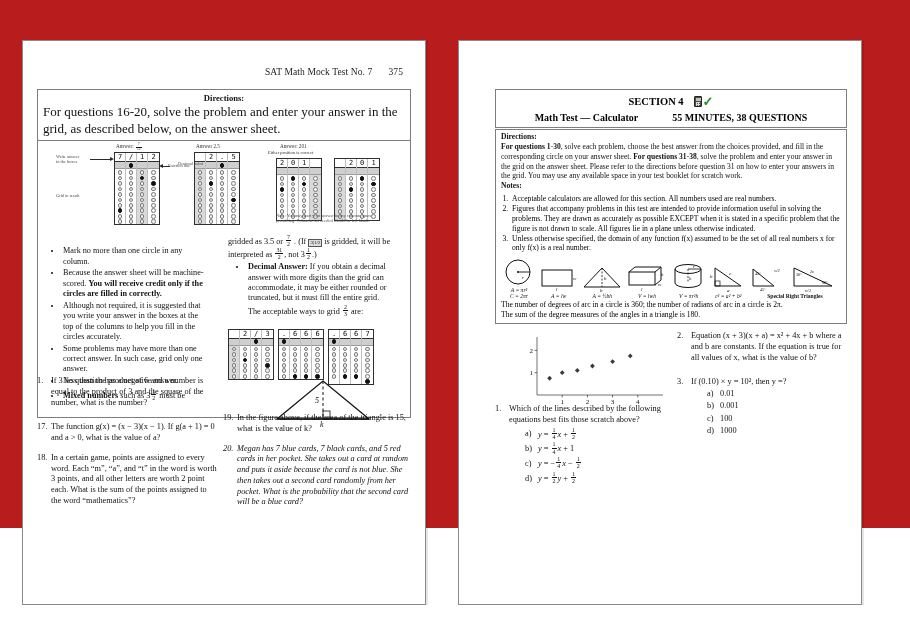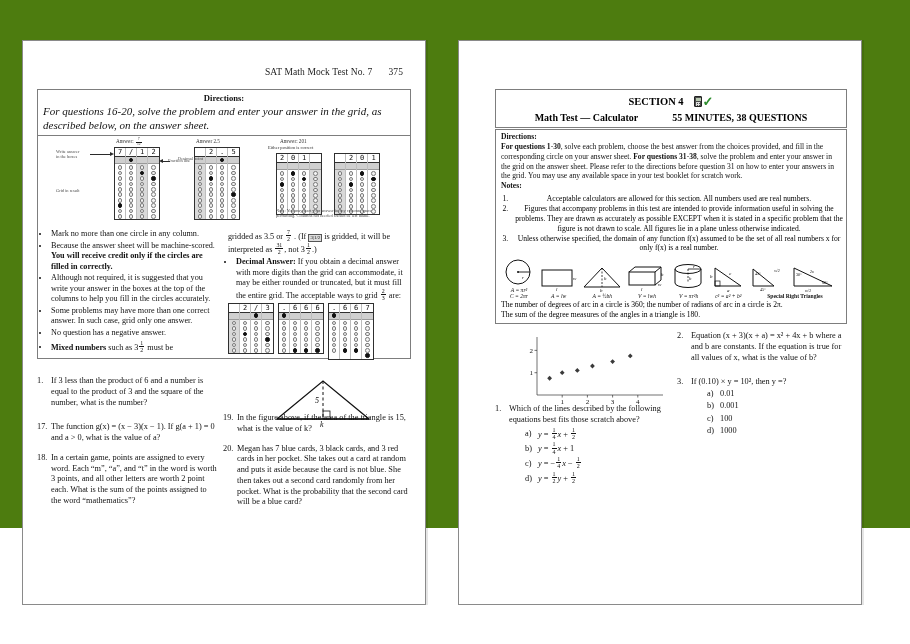--- a/index.html
+++ b/index.html
@@ -6,21 +6,21 @@
   html, body {
     margin: 0; padding: 0;
     width: 910px; height: 644px;
     background: #ffffff;
     font-family: "Liberation Serif", serif;
     overflow: hidden;
   }
   .spread {
     position: relative;
     width: 910px; height: 528px;
-    background: #4d7c0f;
+    background: #b91c1c;
   }
   .page {
     position: absolute;
     top: 40px;
     width: 404px;
     height: 565px;
     background: #ffffff;
     border: 1px solid #8a8a8a;
     box-shadow: 2px 0 0 rgba(0,0,0,0.10);
     overflow: hidden;
@@ -51,25 +51,24 @@
   
   #dir-box-left { left: 14px; top: 48px; width: 374px; }
   .dir-title {
     text-align: center;
     font-weight: bold;
     font-size: 8.6px;
     padding-top: 3px;
     color: #111;
   }
   .dir-text {
-    font-size: 11px;
+    font-size: 13px;
     line-height: 1.28;
     padding: 1px 5px 3px 5px;
     color: #111;
-    font-style: italic;
   }
   .rule { height: 1px; background: #7d7d7d; }
 
   
   .gridarea {
     position: relative;
     height: 90px;
     overflow: hidden;
   }
   .anslbl {
@@ -135,21 +134,21 @@
     border: 0.6px solid #7a7a7a;
     border-radius: 50%;
     margin: 0.45px 0;
     background: #f2f2f2;
   }
   .bub.fill { background: #111; border-color: #111; }
   .gbody { display: flex; flex-direction: column; align-items: center; padding-top: .5px; }
 
   
   ul.blist {
-    margin: 0; padding: 0 0 0 9px;
+    margin: 12px; padding: 0 0 0 9px;
     font-size: 8.2px;
     line-height: 1.26;
     color: #111;
   }
   ul.blist li { margin: 0 0 1.5px 0; padding-left: 1px; }
   ul.blist li::marker { font-size: 7px; }
   .b { font-weight: bold; }
   .fr {
     display: inline-block;
     vertical-align: -0.42em;
@@ -225,21 +224,21 @@
   .sec-dir {
     font-size: 7.6px;
     line-height: 1.3;
     padding: 2px 5px 3px 5px;
     color: #111;
   }
   ol.notes {
     margin: 0; padding: 0 0 0 14px;
     font-size: 7.6px; line-height: 1.3;
   }
-  ol.notes li { margin-bottom: 0px; padding-left: 2px; text-align: center; }
+  ol.notes li { margin-bottom: 0px; padding-left: 2px; }
 
   
   .refrow {
     display: flex;
     align-items: flex-end;
     justify-content: space-between;
     padding: 3px 6px 0 6px;
     height: 46px;
   }
   .reffig { position: relative; text-align: center; }
@@ -756,23 +755,23 @@
         <rect x="60" y="38" width="7" height="8" fill="none" stroke="#111" stroke-width="0.8"></rect>
         <text x="52" y="30" font-size="8" font-family="Liberation Serif, serif" font-style="italic" fill="#111">5</text>
         <text x="57" y="54" font-size="8" font-family="Liberation Serif, serif" font-style="italic" fill="#111">k</text>
       </svg>
     </div>
     <div class="qlist" style="left:200px; top:372px; width:190px;">
       <div class="q">
         <div class="qn">19.</div>
         <div class="qt">In the figure above, if the area of the triangle is 15, what is the value of k?</div>
       </div>
-      <div class="q" style="margin-top:8px;">
+      <div class="q" style="margin-top:8px;font-style:italic;">
         <div class="qn">20.</div>
-        <div class="qt">Megan has 7 blue cards, 3 black cards, and 3 red cards in her pocket. She takes out a card at random and puts it aside because the card is not blue. She then takes out a second card randomly from her pocket.  What is the probability that the second card will be a blue card?</div>
+        <div class="qt">Megan has 7 blue cards, 7 black cards, and 5 red cards in her pocket. She takes out a card at random and puts it aside because the card is not blue. She then takes out a second card randomly from her pocket.  What is the probability that the second card will be a blue card?</div>
       </div>
     </div>
   </div>
 
   <div class="page page-right">
 
 
     <div class="box" id="sec-box">
       <div class="sec-line1">
         <span>SECTION 4</span><span class="calc-ico"></span><span class="check">✓</span>

